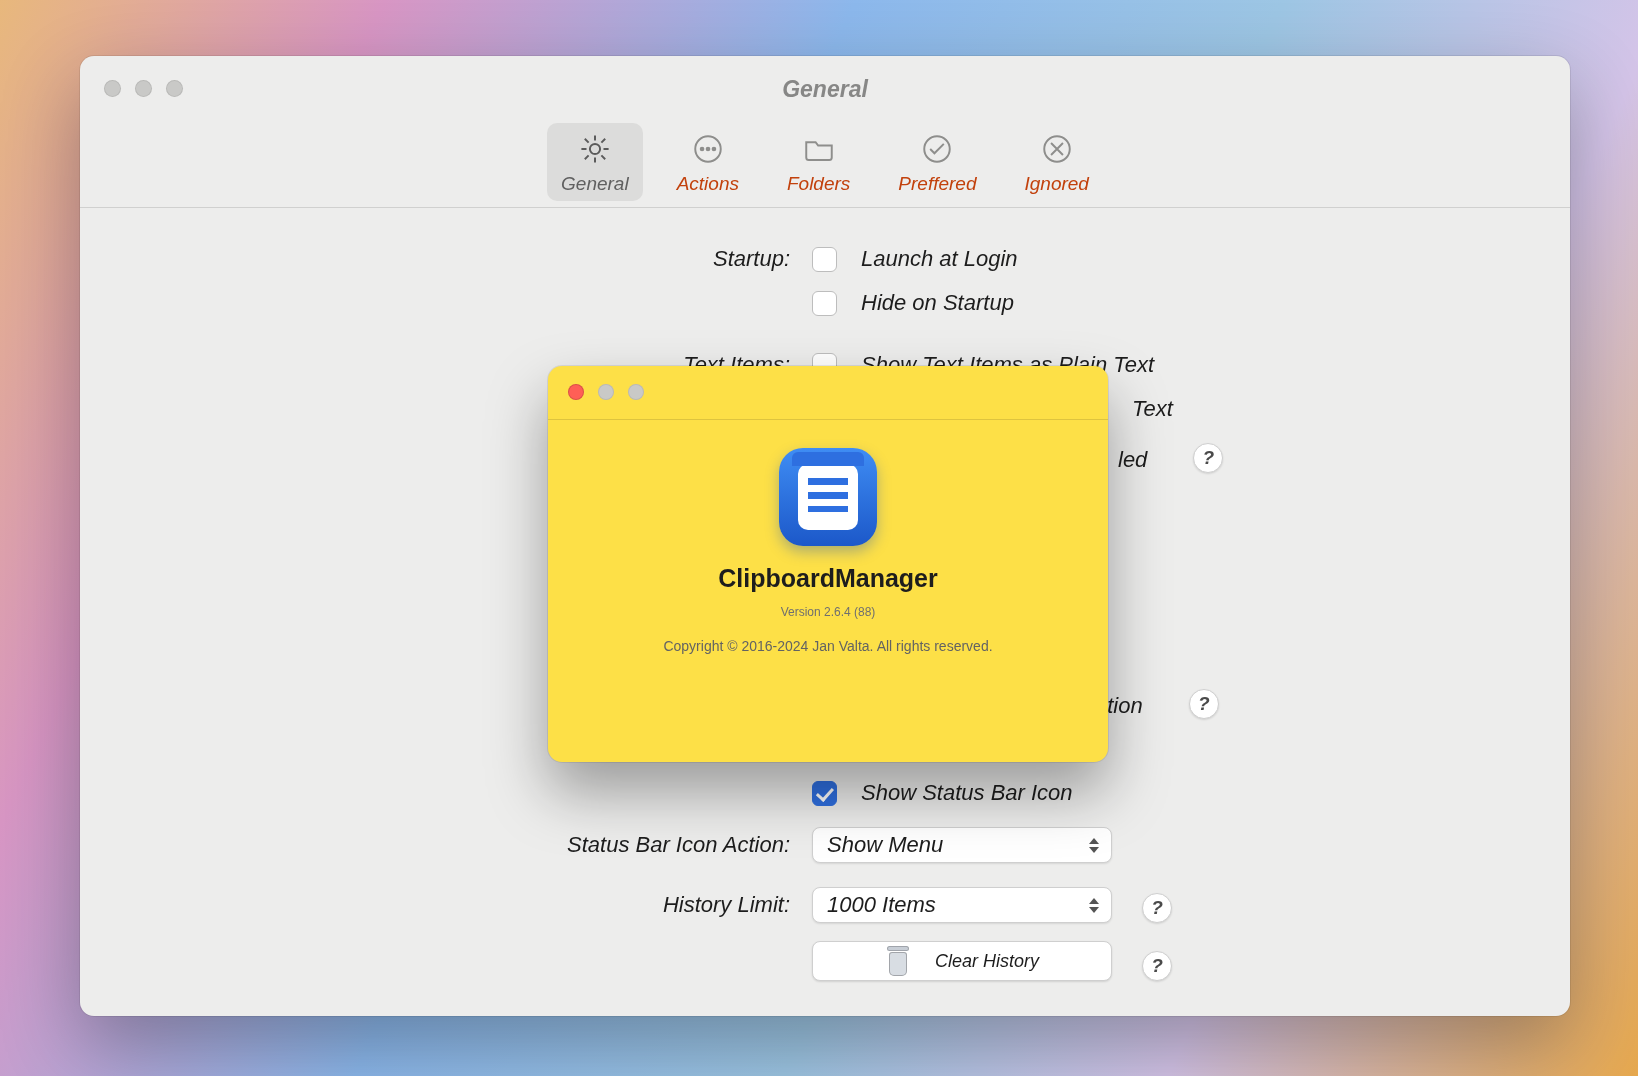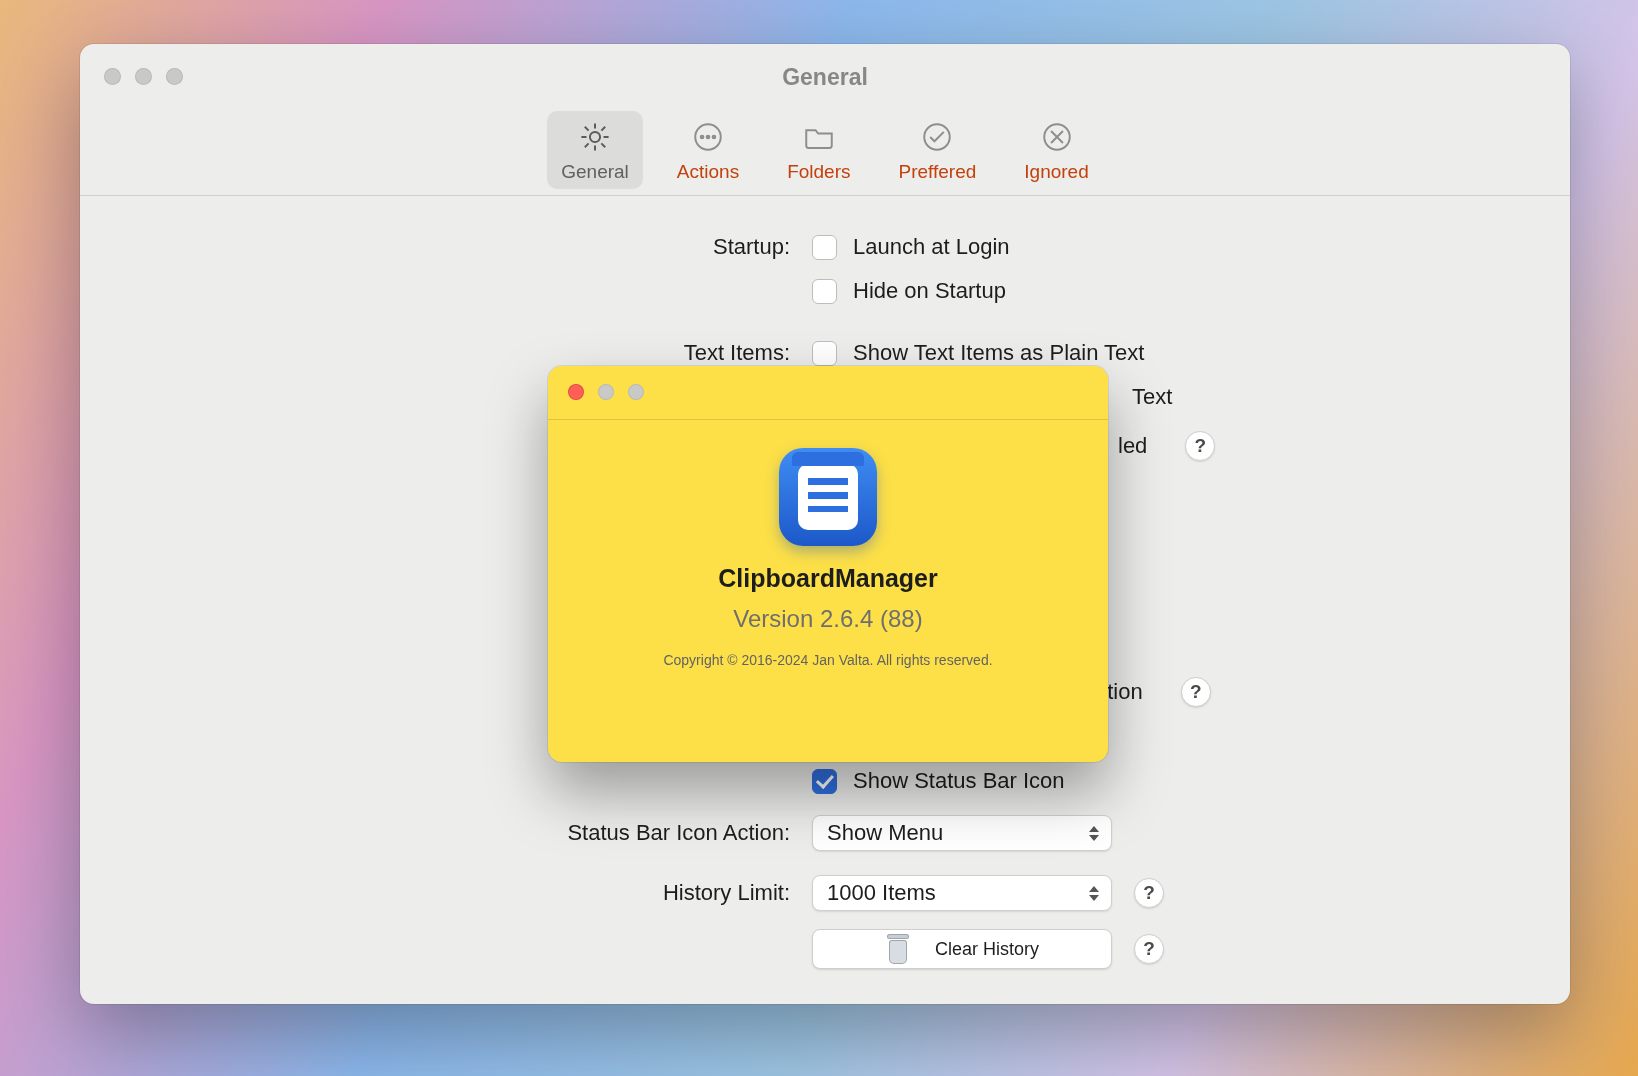--- a/index.html
+++ b/index.html
@@ -8,26 +8,27 @@
   width: 1638px;
   height: 1076px;
   background: linear-gradient(115deg, #e8b87c 0%, #d896c4 18%, #8cb8ec 40%, #9dc6e4 60%, #d4c4e8 78%, #e6a84e 100%);
   position: relative;
   overflow: hidden;
 }
 
 
 .prefs-window {
   position: absolute;
-  left: 80px; top: 44px;
+  left: 80px; top: 56px;
   width: 1490px; height: 960px;
   background: #ededec;
   border-radius: 14px;
   box-shadow: 0 30px 80px rgba(0,0,0,0.30), 0 0 0 1px rgba(0,0,0,.08);
   overflow: hidden;
+  font-style: italic;
 }
 
 .titlebar {
   height: 152px;
   border-bottom: 1px solid rgba(0,0,0,.12);
   position: relative;
 }
 
 .traffic {
   position: absolute; left: 24px; top: 24px;
@@ -68,21 +69,21 @@
 }
 .row {
   display: grid;
   grid-template-columns: 710px 1fr;
   column-gap: 22px;
   align-items: center;
   min-height: 42px;
   margin-bottom: 2px;
 }
 .row .lbl { text-align: right; }
-.ctrl { display: flex; align-items: center; gap: 16px; }
+.ctrl { display: flex; align-items: flex-end; gap: 24px; }
 
 .cb {
   width: 25px; height: 25px; border-radius: 6px;
   background: #fff; border: 1px solid #bdbdbd;
   display: inline-flex; align-items: center; justify-content: center;
   flex: 0 0 25px;
 }
 .cb.checked { background: #2f6fe0; border-color: #2f6fe0; }
 .cb.checked::after {
   content: ""; width: 13px; height: 7px;
@@ -173,21 +174,21 @@
 }
 .appicon .paper::after {
   content:""; position:absolute; left:10px; right:10px; top:14px; height:34px;
   background:
     linear-gradient(#2e6fe0,#2e6fe0) 0 0/100% 7px no-repeat,
     linear-gradient(#2e6fe0,#2e6fe0) 0 14px/100% 7px no-repeat,
     linear-gradient(#2e6fe0,#2e6fe0) 0 28px/100% 7px no-repeat;
 }
 
 .about h1 { font-size: 25px; font-weight: 700; color: #1d1d1d; }
-.about .ver { margin-top: 12px; font-size: 24px; color: #6f6f6f; }
+.about .ver { margin-top: 12px; font-size: 12px; color: #6f6f6f; }
 .about .copy { margin: 18px 60px 0; font-size: 14px; color: #636363; line-height: 1.35; }
 </style>
 </head>
 <body>
 
 <div class="prefs-window">
 
   <div class="titlebar">
     <div class="traffic">
       <div class="dot"></div>

